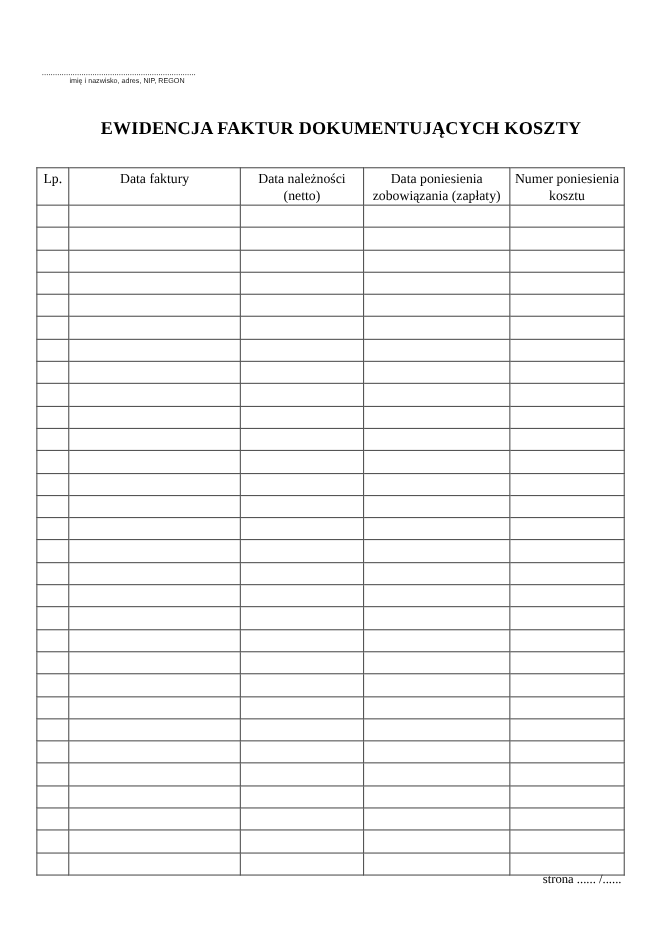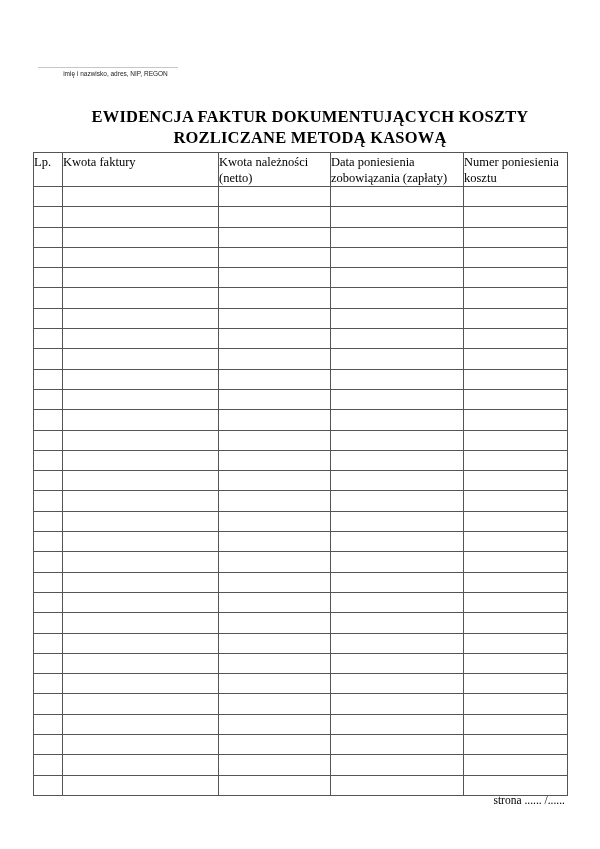--- a/index.html
+++ b/index.html
@@ -60,21 +60,21 @@
   }
   table.register th,
   table.register td {
     border: 1px solid #555555;
     padding: 0;
   }
   table.register th {
     font-weight: normal;
     font-size: 12.5px;
     line-height: 15.5px;
-    text-align: left;
+    text-align: center;
     vertical-align: top;
     padding-top: 2px;
     height: 31px;
   }
   table.register td {
     height: 19.3px;
     font-size: 12px;
   }
   .footer {
     position: absolute;
@@ -89,36 +89,35 @@
 
 <div class="page">
 
   <div class="identity">
     <div class="dots">......................................................................</div>
     <div class="ident-label">imię i nazwisko, adres, NIP, REGON</div>
   </div>
 
   <h1 class="title">
     <span>EWIDENCJA FAKTUR DOKUMENTUJĄCYCH KOSZTY</span><br>
-    <span>ROZLICZANE METODĄ KASOWĄ</span>
   </h1>
 
   <table class="register">
     <colgroup>
       <col style="width:29px">
       <col style="width:156px">
       <col style="width:112px">
       <col style="width:133px">
       <col style="width:104px">
     </colgroup>
     <thead>
       <tr>
         <th>Lp.</th>
-        <th>Kwota faktury</th>
-        <th>Kwota należności (netto)</th>
+        <th>Data faktury</th>
+        <th>Data należności (netto)</th>
         <th>Data poniesienia zobowiązania (zapłaty)</th>
         <th>Numer poniesienia kosztu</th>
       </tr>
     </thead>
     <tbody>
         <tr>
           <td></td>
           <td></td>
           <td></td>
           <td></td>

